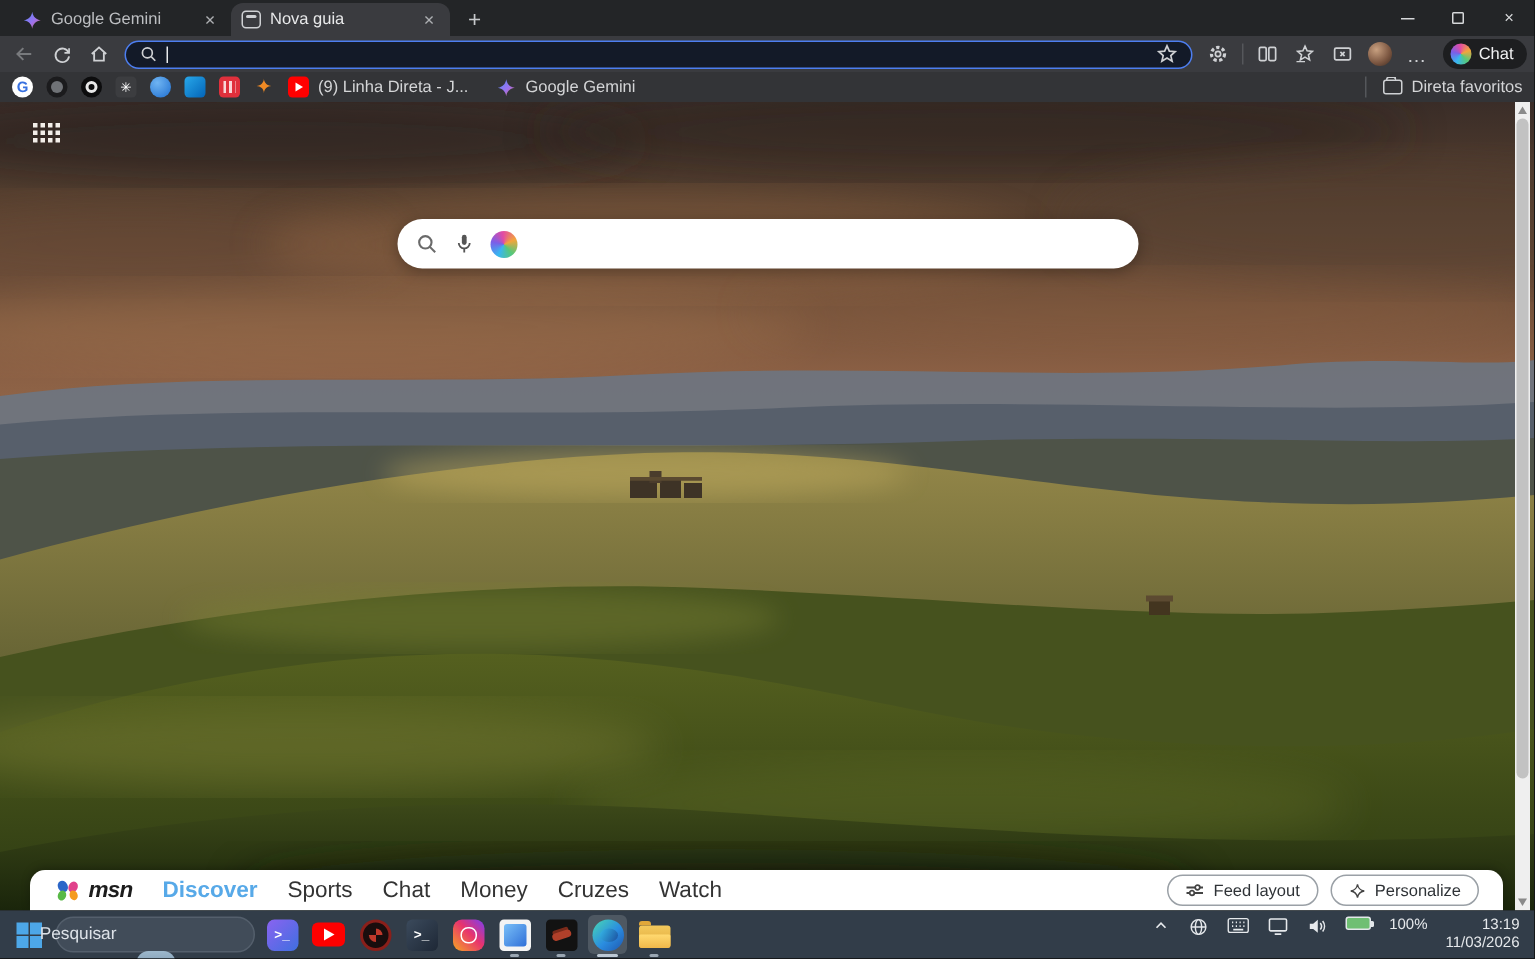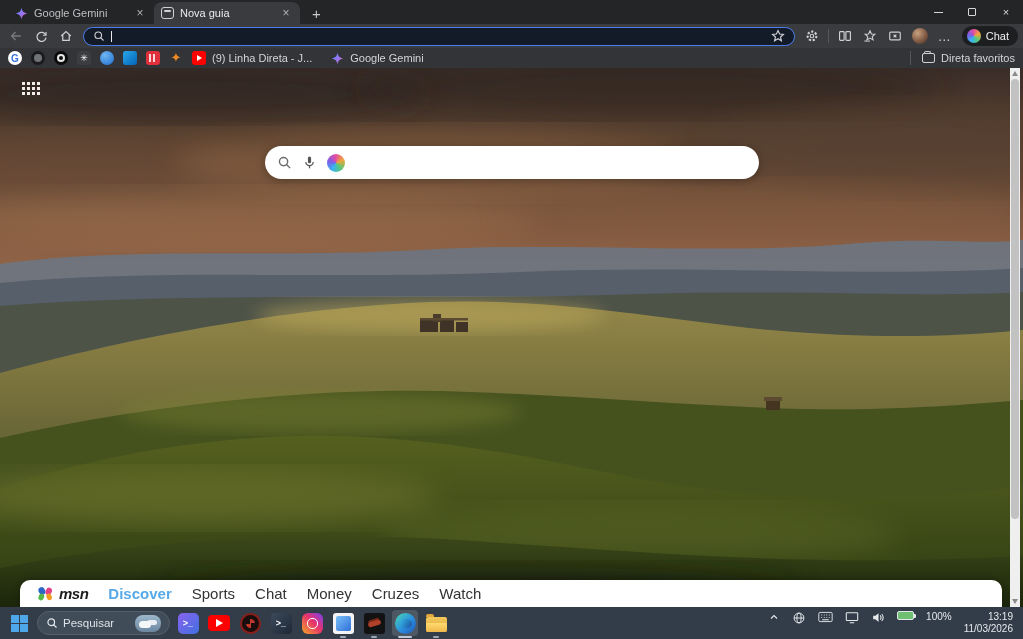--- a/index.html
+++ b/index.html
@@ -80,21 +80,21 @@
   .fnav { font-size:15px; color:#333; text-decoration:none; }
   .fnav.active { color:#57a9e8; font-weight:bold; }
   .fbtns { margin-left:auto; display:flex; gap:8px; }
   .fpill { display:flex; align-items:center; gap:6px; border:1px solid #9aa0a6; border-radius:12px; height:21px; padding:0 11px; font-size:11px; color:#2f3337; background:#fff; }
 
   
   .taskbar { position:absolute; left:0; right:0; bottom:0; height:32px; background:#323d49; display:flex; align-items:center; padding:0 6px; gap:5px; }
   .start { width:26px; height:26px; display:flex; align-items:center; justify-content:center; }
   .start-grid { display:grid; grid-template-columns:8px 8px; grid-auto-rows:8px; gap:1px; }
   .start-grid i { background:#4da7e8; display:block; }
-  .tb-search { width:133px; height:24px; background:#414c59; border:1px solid #545f6c; border-radius:12px; display:flex; align-items:center; padding:0 8px; gap:5px; }
+  .tb-search { width:133px; height:24px; background:#414c59; border:1px solid #545f6c; border-radius:12px; display:flex; align-items:center; padding:0 8px; gap:5px;flex-direction:column; }
   .tb-search input { flex:1; min-width:0; border:none; outline:none; background:transparent; font-size:11.5px; font-family:"Liberation Sans",sans-serif; color:#e8ecf0; }
   .tb-search input::placeholder { color:#dde2e8; }
   .wart { width:26px; height:17px; border-radius:8px; background:linear-gradient(180deg,#9db8cc,#6b86a0); position:relative; overflow:hidden; flex:0 0 auto; }
   .wart:before { content:""; position:absolute; left:4px; top:6px; width:12px; height:7px; border-radius:5px; background:#f4f7fa; box-shadow:7px -2px 0 -1px #e8eef4; }
   .app { width:26px; height:26px; border-radius:4px; display:flex; align-items:center; justify-content:center; position:relative; flex:0 0 auto; }
   .app.running:after { content:""; position:absolute; bottom:-2px; left:10px; width:6px; height:2px; border-radius:1px; background:#9aa6b2; }
   .app.active { background:rgba(255,255,255,.14); }
   .app.active:after { content:""; position:absolute; bottom:-2px; left:6px; width:14px; height:2px; border-radius:1px; background:#bcc8d4; }
   .ai { width:21px; height:21px; border-radius:5px; display:flex; align-items:center; justify-content:center; }
   .ai-term { background:linear-gradient(135deg,#8a63f0,#3f6fe0); color:#fff; font-size:9px; font-weight:bold; }
@@ -357,20 +357,36 @@
           <ellipse cx="13.8" cy="11" rx="2.8" ry="3.5" fill="#f59b1e" transform="rotate(-20 13.8 11)"></ellipse>
         </svg>
         <span class="msn-word">msn</span>
       </div>
       <a class="fnav active">Discover</a>
       <a class="fnav">Sports</a>
       <a class="fnav">Chat</a>
       <a class="fnav">Money</a>
       <a class="fnav">Cruzes</a>
       <a class="fnav">Watch</a>
+      <div class="fbtns">
+        <div class="fpill">
+          <svg width="13" height="11" viewBox="0 0 14 12" fill="none" stroke="#444" stroke-width="1.3">
+              <path d="M1 4 H13 M1 8 H13"></path>
+              <circle cx="9" cy="4" r="1.7" fill="#fff"></circle>
+              <circle cx="5" cy="8" r="1.7" fill="#fff"></circle>
+            </svg>
+          <span>Feed layout</span>
+        </div>
+        <div class="fpill">
+          <svg width="12" height="12" viewBox="0 0 16 16" fill="none" stroke="#444" stroke-width="1.2">
+              <path d="M8 2 C8.5 5.2 10.8 7.5 14 8 C10.8 8.5 8.5 10.8 8 14 C7.5 10.8 5.2 8.5 2 8 C5.2 7.5 7.5 5.2 8 2 Z"></path>
+            </svg>
+          <span>Personalize</span>
+        </div>
+      </div>
     </div>
   </div>
 
   <div class="taskbar">
     <div class="start">
       <span class="start-grid">
           <i></i>
           <i></i>
           <i></i>
           <i></i>

